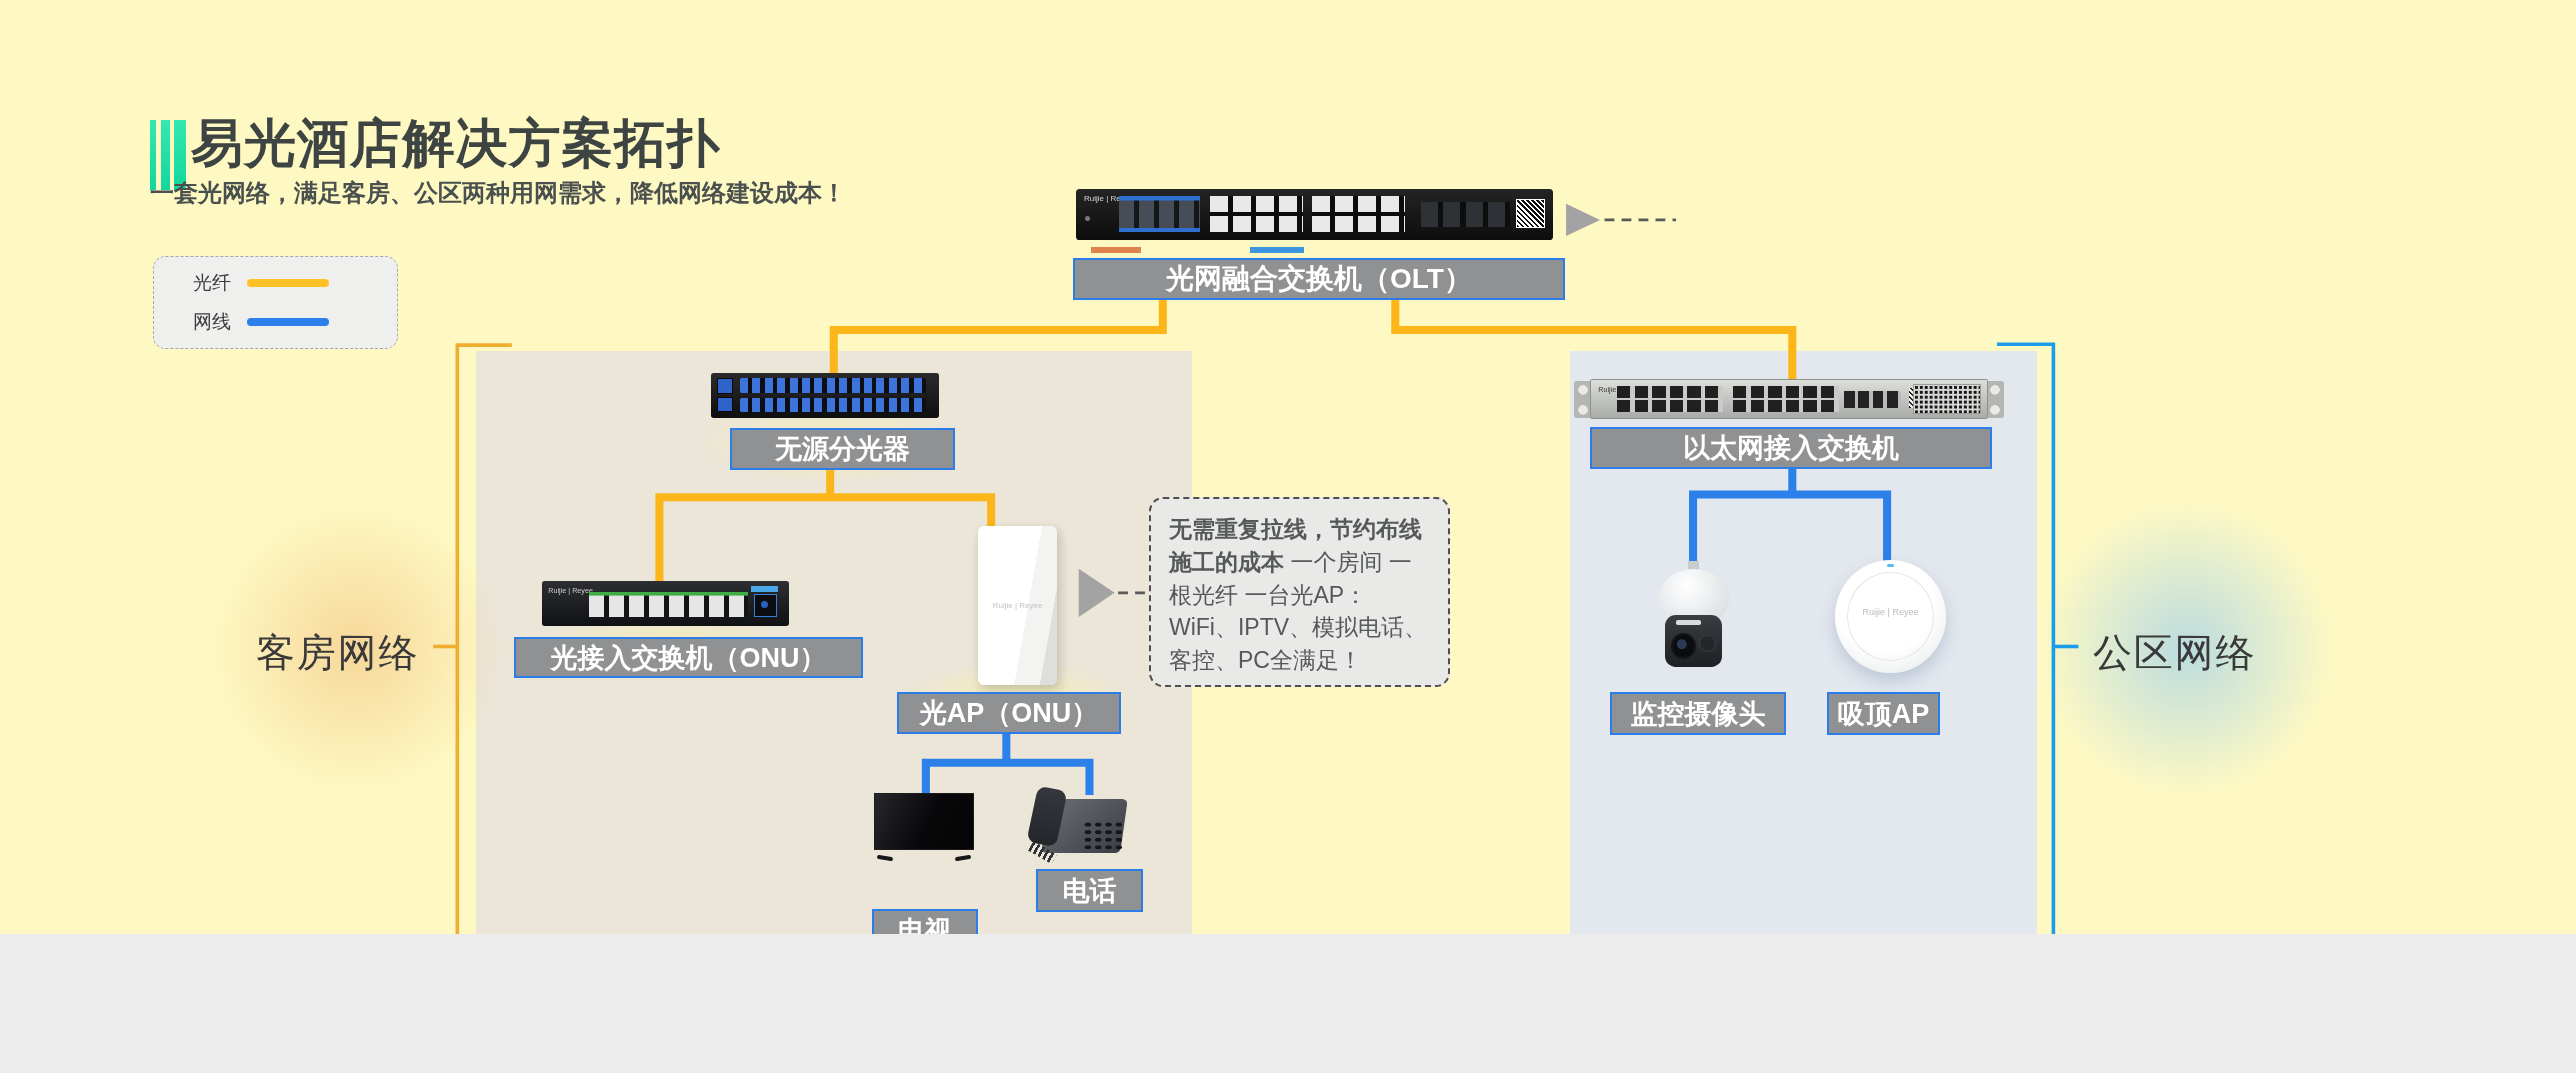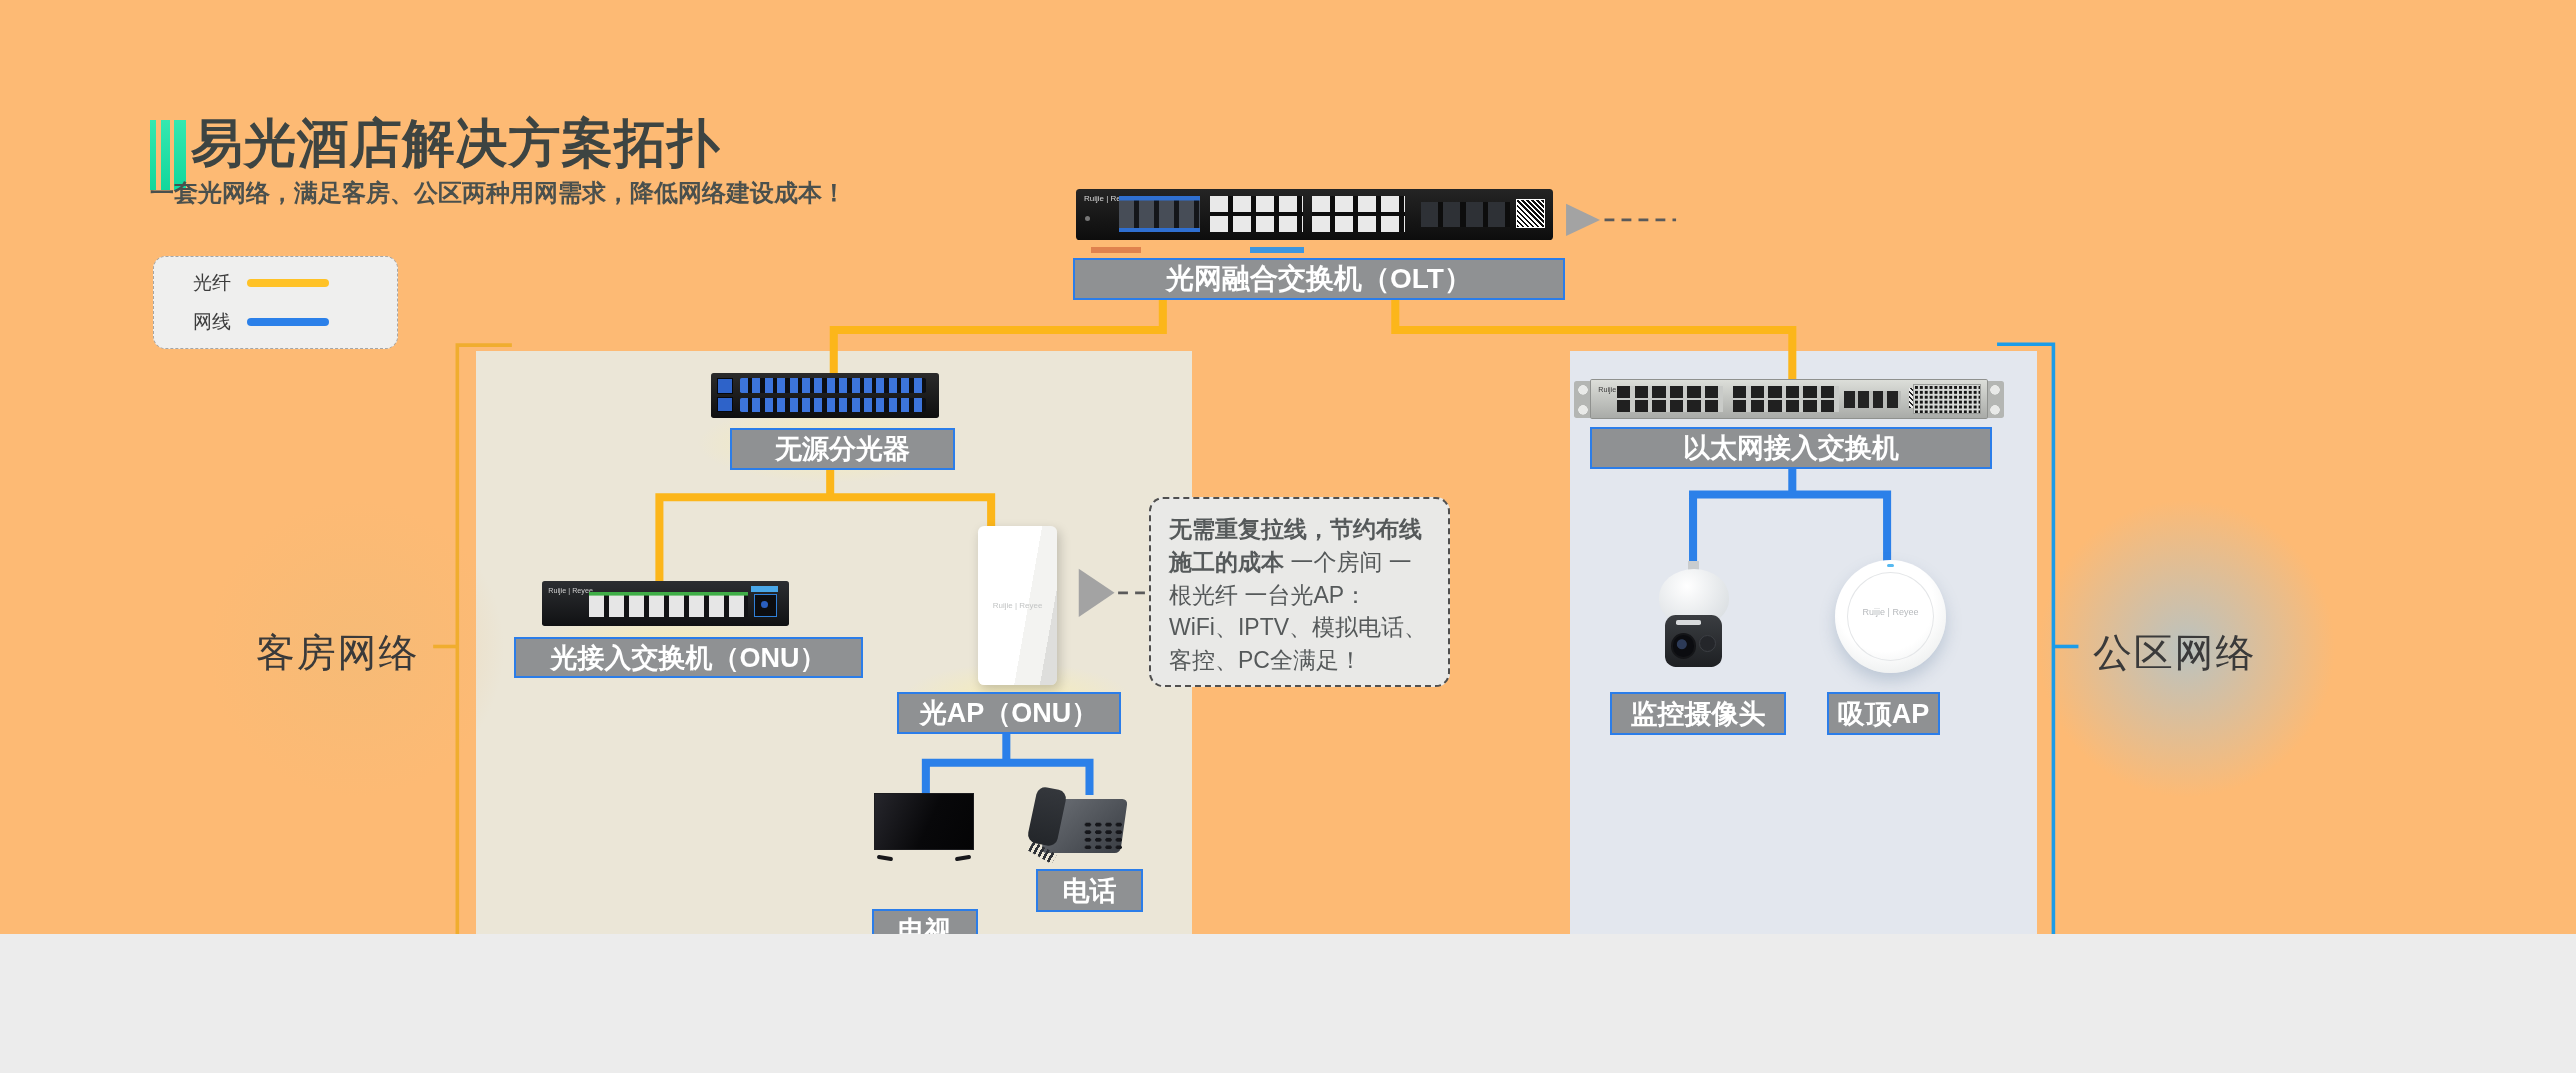--- a/index.html
+++ b/index.html
@@ -1,17 +1,17 @@
 <!DOCTYPE html>
 <html style="font-size:14.3px"><head>
 <meta charset="utf-8">
 <style>
   html,body{margin:0;padding:0;}
   body{width:2576px;height:1073px;background:#ececec;font-family:"Liberation Sans","DejaVu Sans",sans-serif;}
-  .stage{position:relative;width:2576px;height:934px;overflow:hidden;background:#fdba74;}
+  .stage{position:relative;width:2576px;height:934px;overflow:hidden;background:#fef9c3;}
 
   
   .title-bars{position:absolute;left:150px;top:120px;height:70px;display:flex;align-items:flex-end;gap:4.5px;z-index:3;}
   .title-bars i{display:block;background:linear-gradient(#35e8b0,#12d79c);}
   .title-bars i:nth-child(1){width:6.3px;height:70px;}
   .title-bars i:nth-child(2){width:9px;height:70px;}
   .title-bars i:nth-child(3){width:11.6px;height:70px;}
   .page-title{position:absolute;left:191px;top:109px;font-size:52px;font-weight:bold;color:#3d4442;letter-spacing:0.9px;z-index:3;}
   .subtitle{position:absolute;left:150px;top:177px;font-size:24px;font-weight:bold;color:#4a504d;z-index:3;}
 

